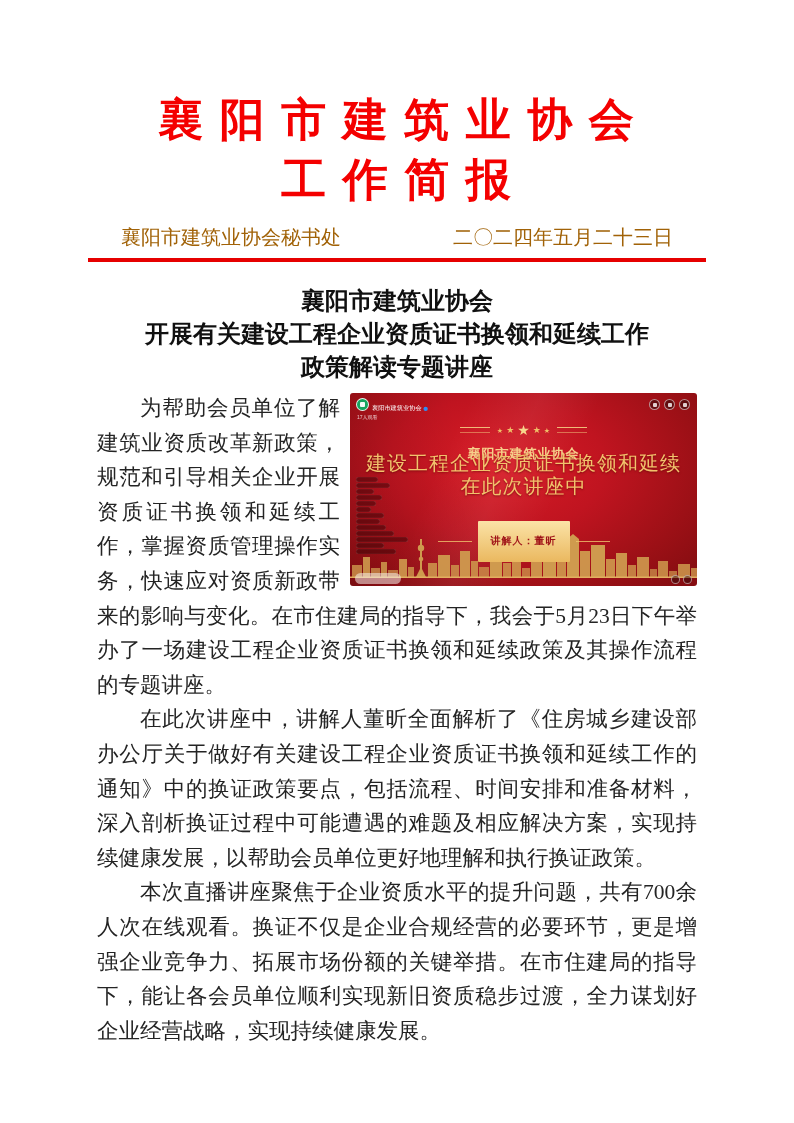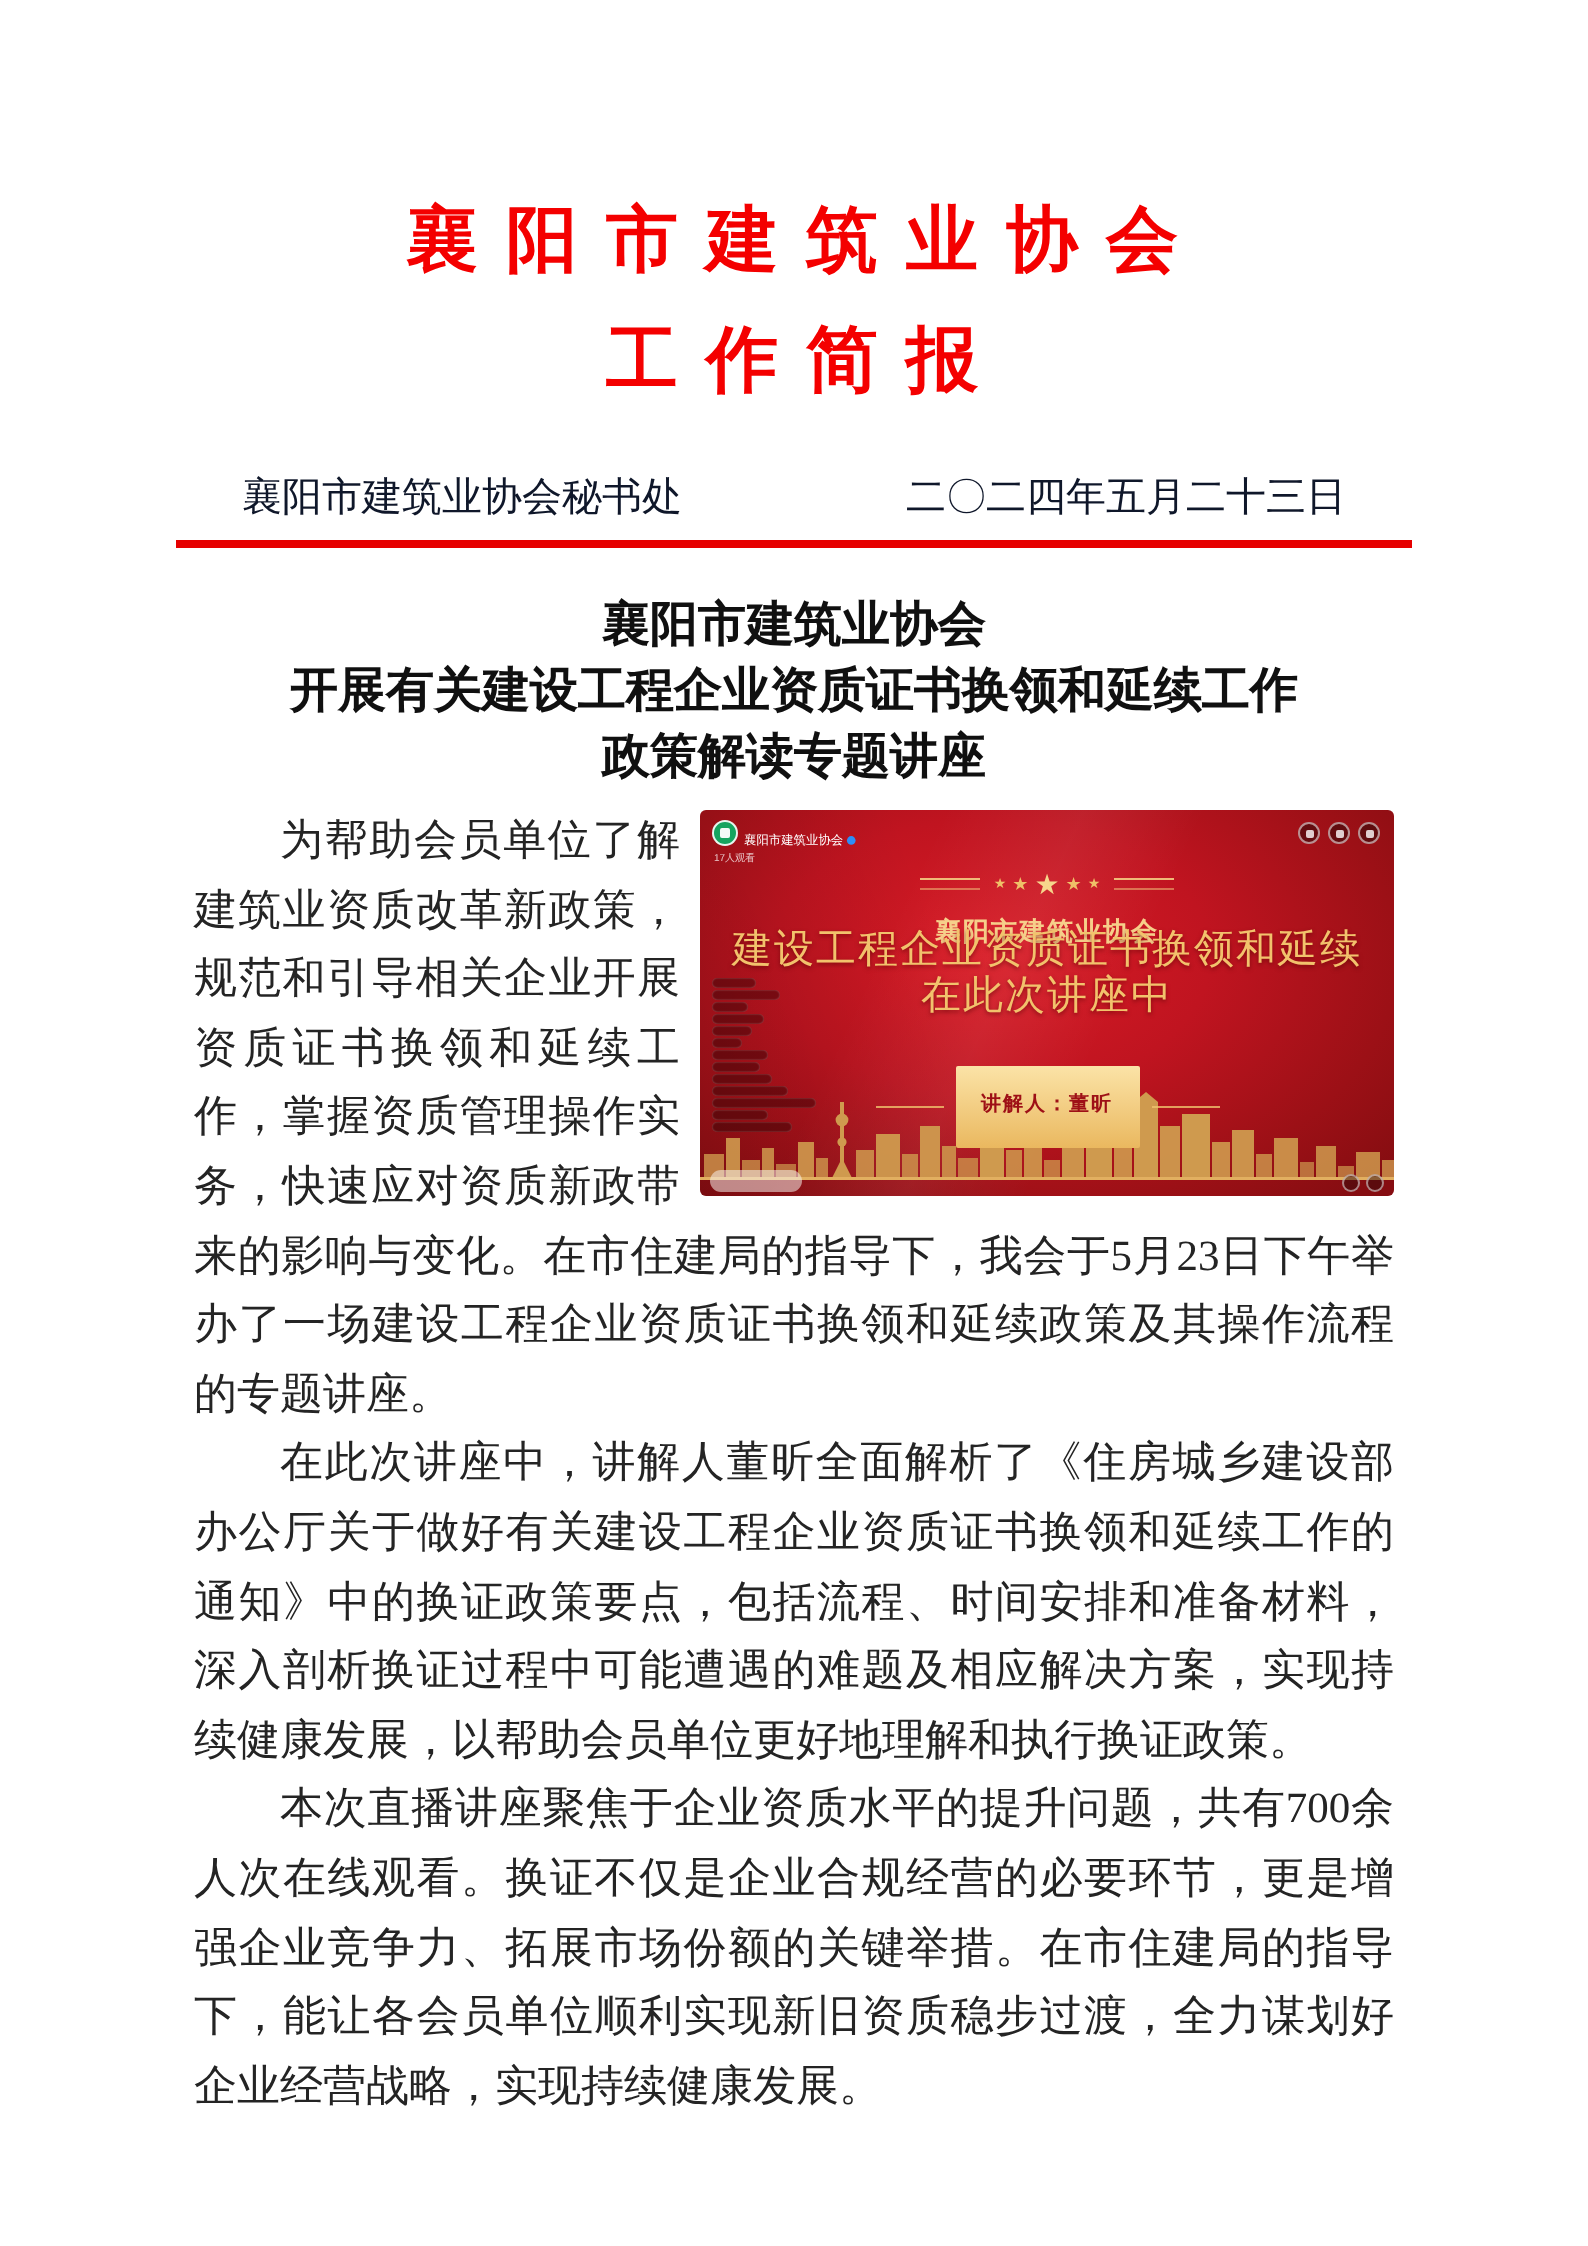--- a/index.html
+++ b/index.html
@@ -8,26 +8,26 @@
   .page {
     position:relative; width:794px; height:1123px; background:#ffffff; overflow:hidden;
     font-family:"Liberation Serif","DejaVu Serif",serif; color:#1c1c1c;
   }
   .content { position:absolute; left:97px; top:0; width:600px; }
 
   
   .doc-title {
     margin:90px 0 0 0; text-align:center; color:#f40000;
     font-family:"Liberation Sans","DejaVu Sans",sans-serif;
-    font-weight:bold; font-size:36px; line-height:60px; letter-spacing:2px;
+    font-weight:bold; font-size:45px; line-height:60px; letter-spacing:2px;
     white-space:nowrap;
   }
   .info-row {
     display:flex; justify-content:space-between; align-items:baseline;
-    margin-top:26px; padding:0 24px; font-size:20px; line-height:26px; color:#0f172a;
+    margin-top:14px; padding:0 24px; font-size:20px; line-height:26px; color:#a16207;
   }
   .red-rule { height:4px; background:#e60000; margin:8px -9px 0 -9px; }
 
   
   .article-heading {
     margin:22px 0 0 0; text-align:center; color:#101010; font-weight:bold;
     font-family:"Liberation Sans","DejaVu Sans",sans-serif;
     font-size:24px; line-height:33px;
   }
 

